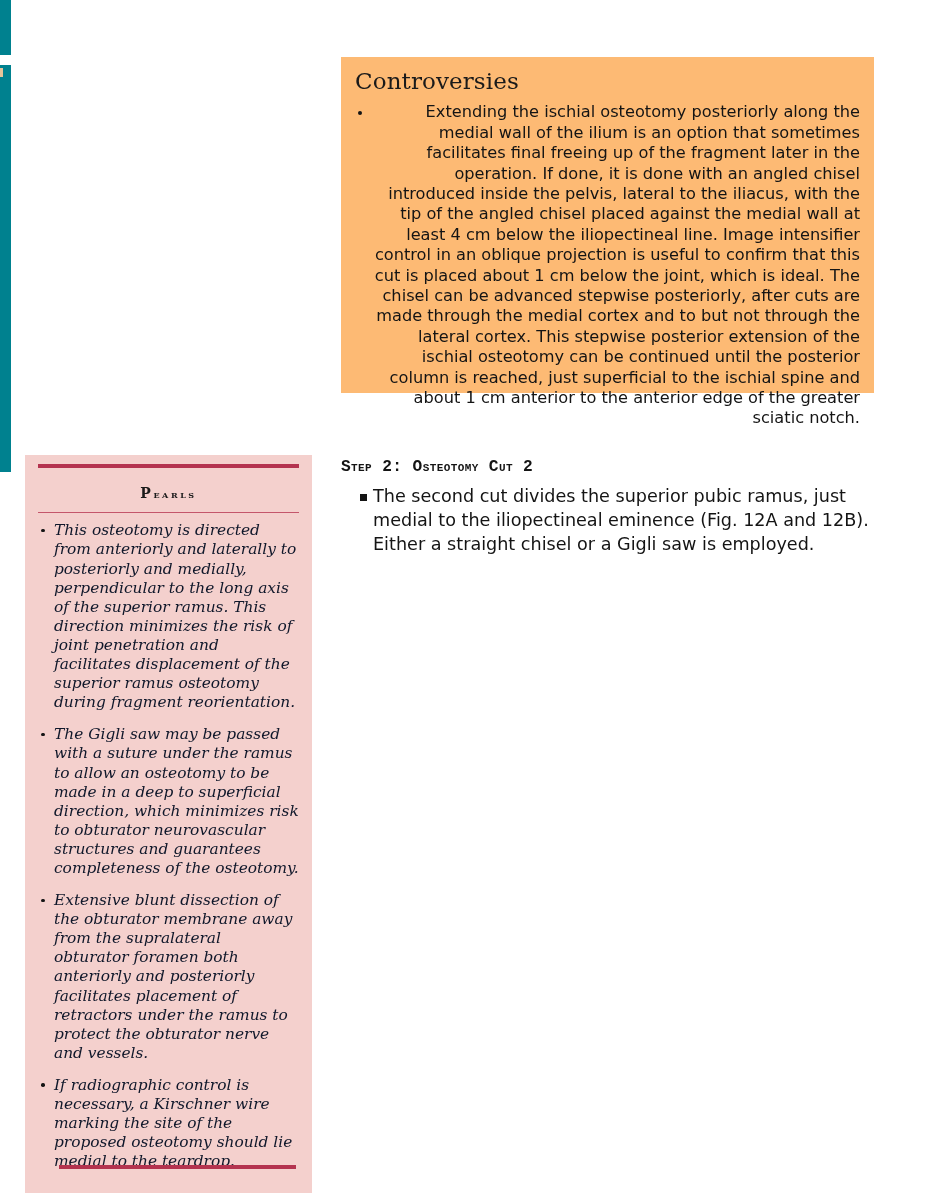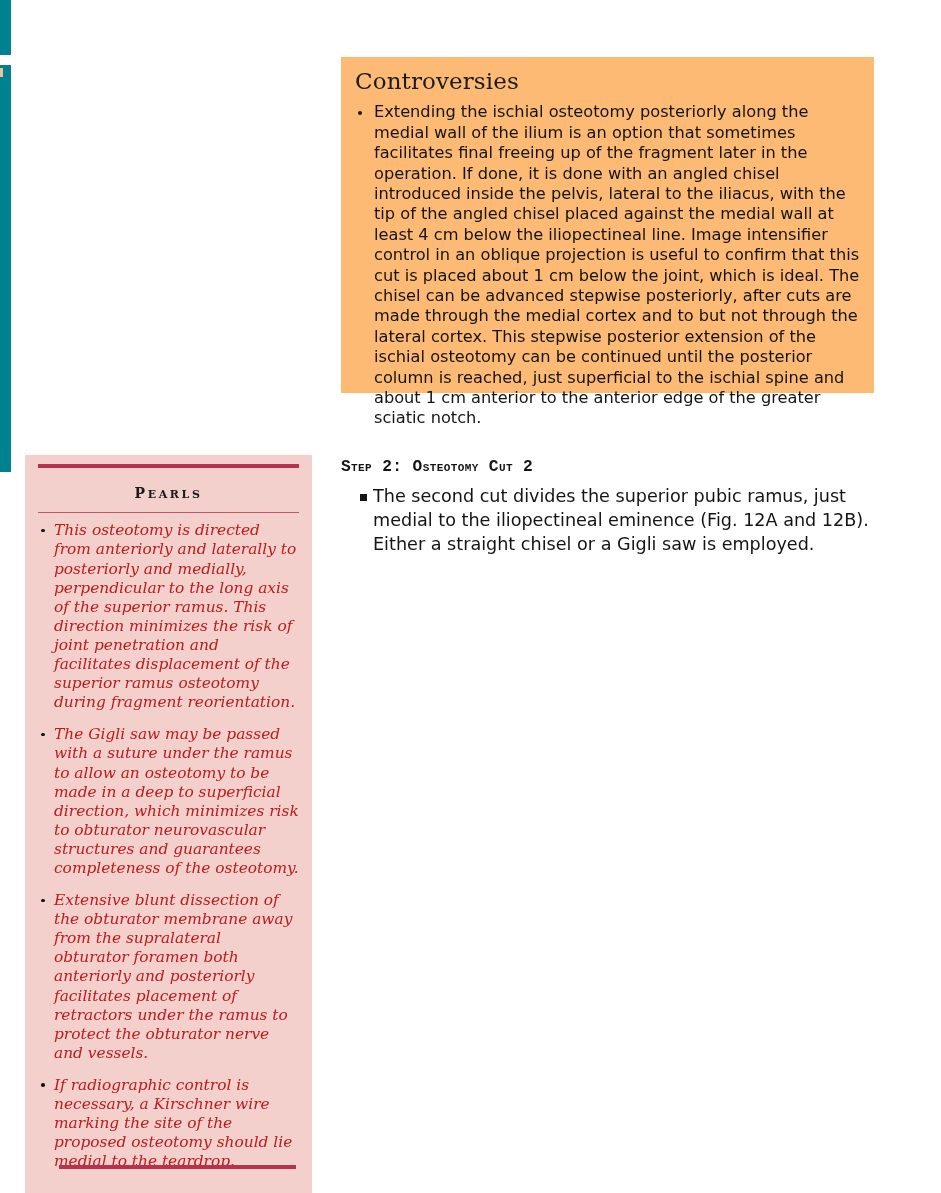--- a/index.html
+++ b/index.html
@@ -57,21 +57,21 @@
   .controversies-list {
     margin: 0;
     padding: 0;
     list-style: none;
   }
   .controversies-list li {
     position: relative;
     padding-left: 21px;
     font-size: 16.2px;
     line-height: 20.4px;
-    text-align: left;
+    text-align: right;
     color: #141414;
     margin-top: 6px;
   }
   .controversies-list li .dot {
     position: absolute;
     left: 5px;
     top: 8.5px;
     width: 4px;
     height: 4px;
     border-radius: 50%;
@@ -90,21 +90,21 @@
     padding: 0 13px;
   }
   .pearls-rule-top {
     height: 4px;
     background: #b4334f;
     margin: 9px 0 0 0;
   }
   .pearls-title {
     font-family: "DejaVu Serif", serif;
     font-weight: 700;
-    font-size: 16px;
+    font-size: 12px;
     letter-spacing: 2.6px;
     text-align: center;
     font-variant: small-caps;
     text-transform: lowercase;
     color: #1a1a1a;
     margin: 11px 0 9px 0;
   }
   .pearls-title::first-letter { font-size: 20px; }
   .pearls-rule-thin {
     height: 1.4px;
@@ -117,21 +117,21 @@
     list-style: none;
   }
   .pearls-list li {
     position: relative;
     padding-left: 16px;
     margin-bottom: 13px;
     font-family: "DejaVu Serif", serif;
     font-style: italic;
     font-size: 15.4px;
     line-height: 19.1px;
-    color: #b91c1c;
+    color: #0f172a;
   }
   .pearls-list li .dot {
     position: absolute;
     left: 3px;
     top: 7.5px;
     width: 3.5px;
     height: 3.5px;
     border-radius: 50%;
     background: #141414;
   }

